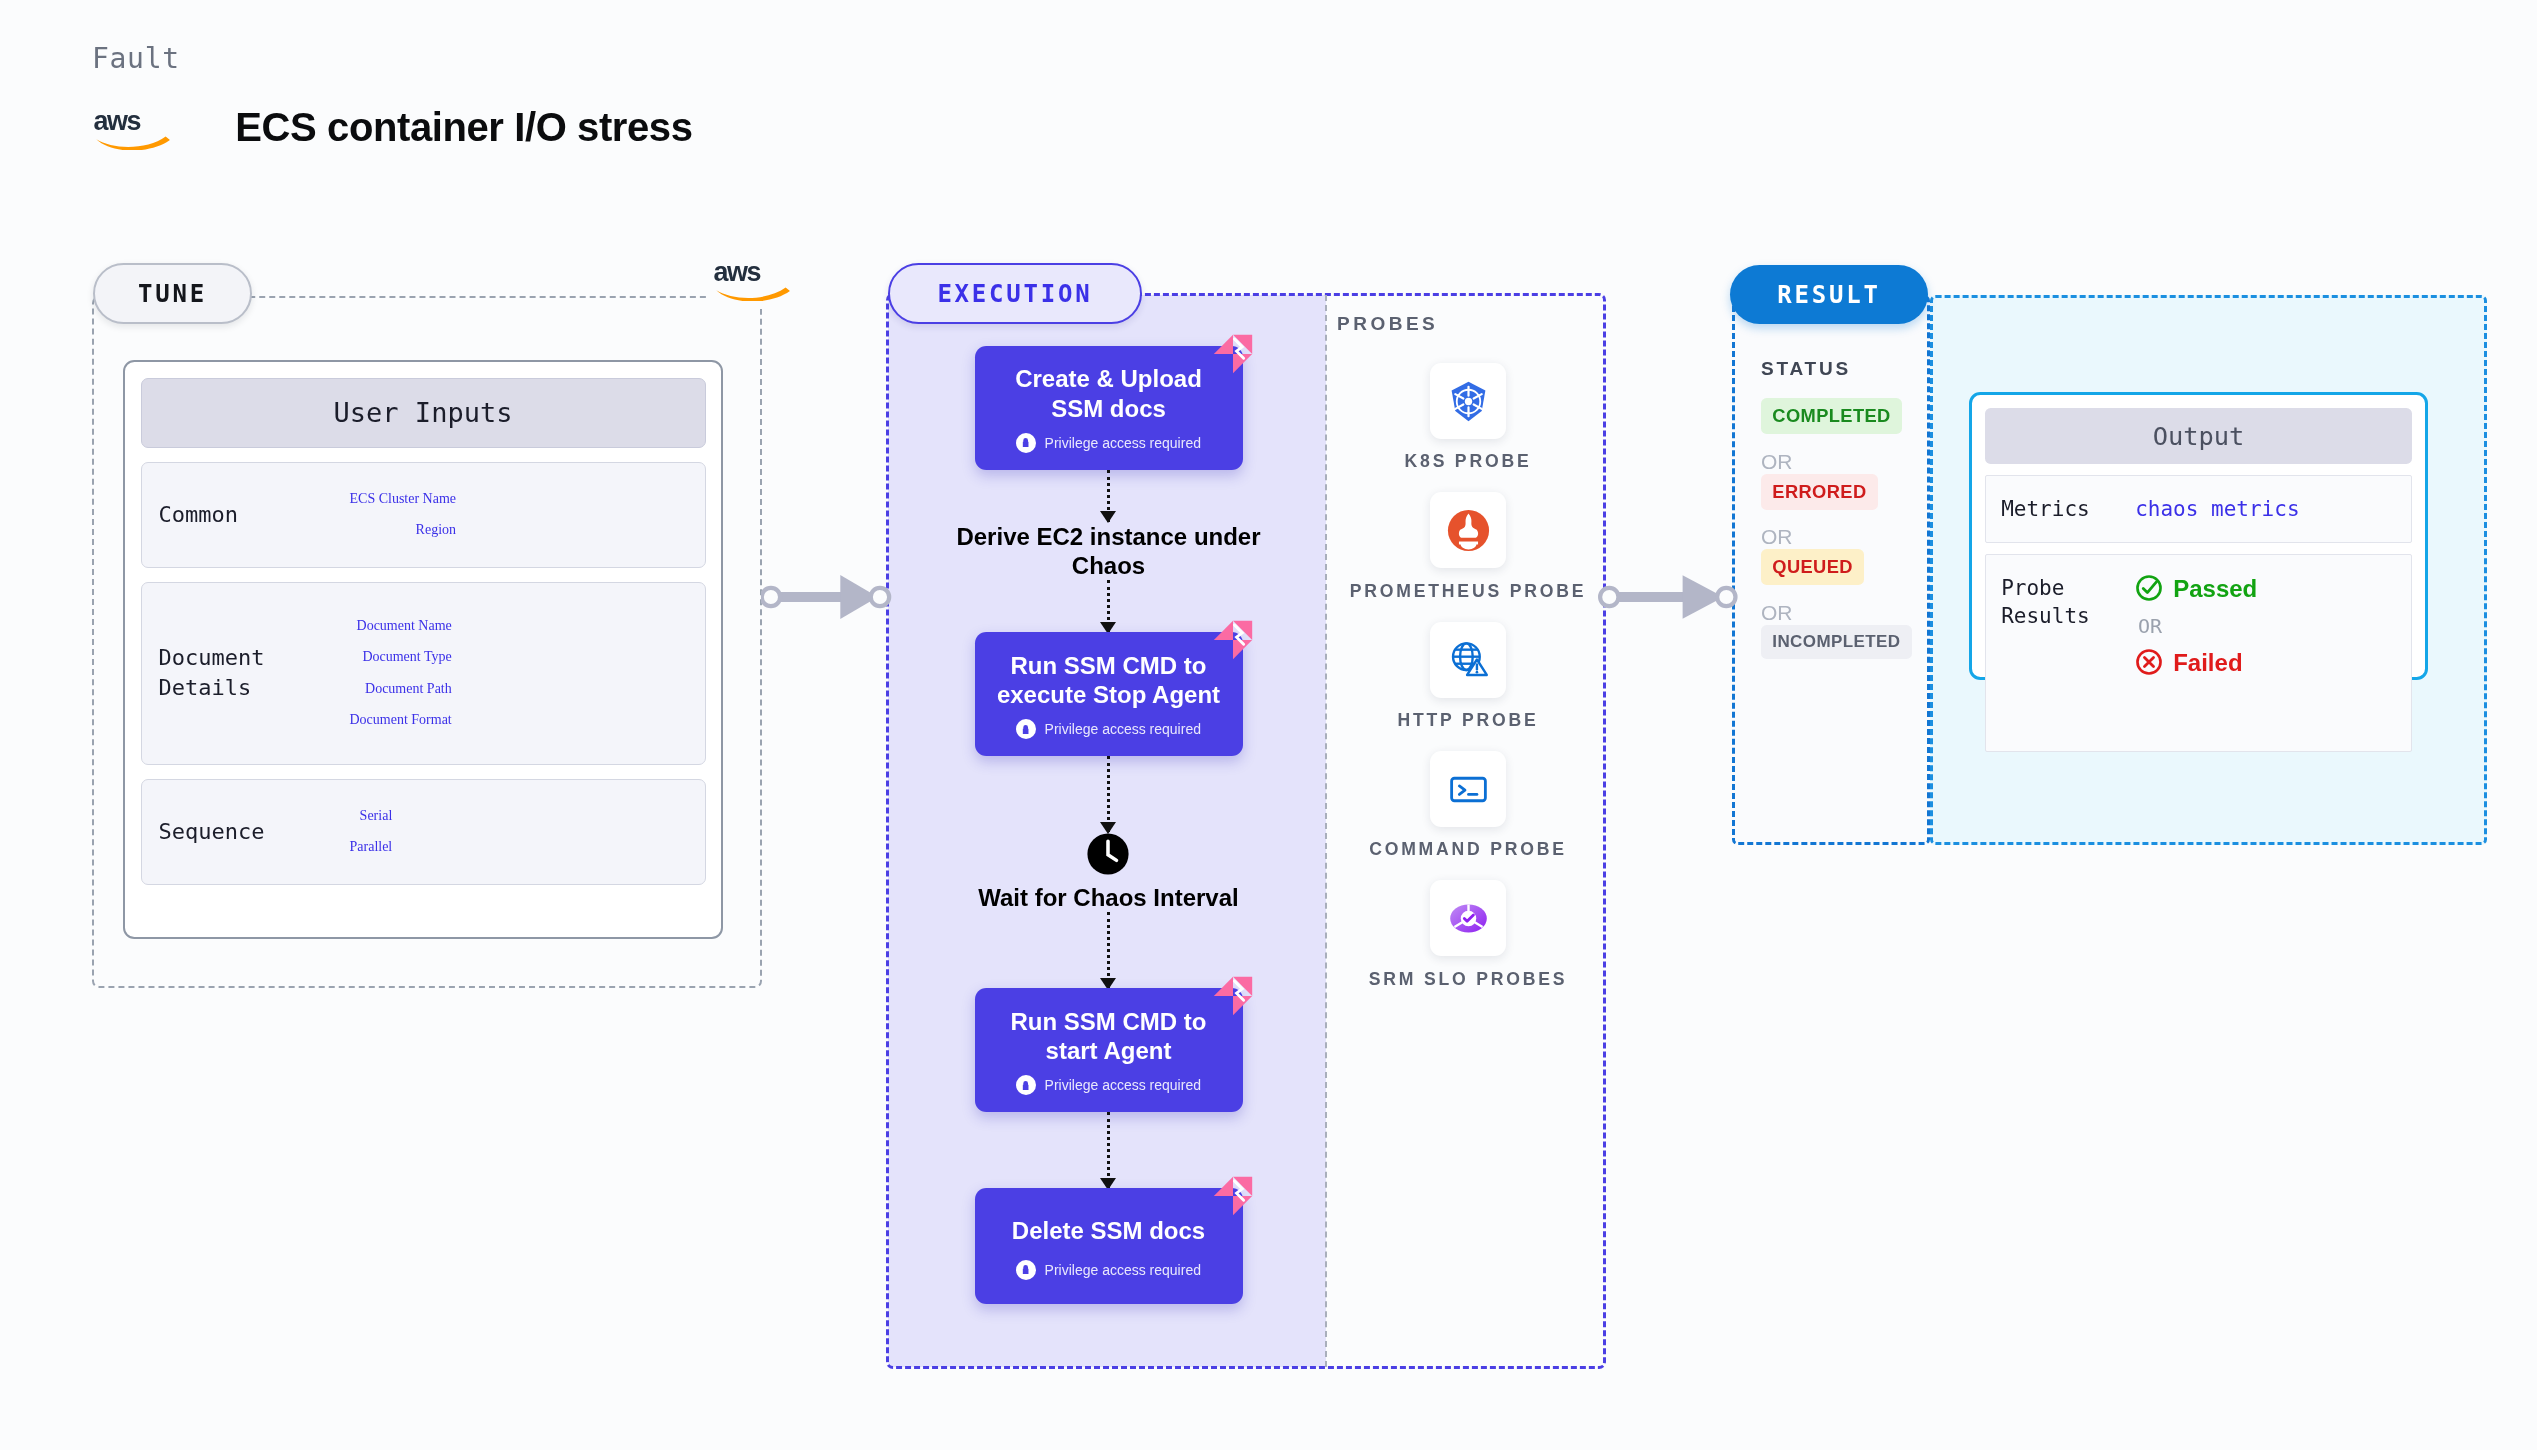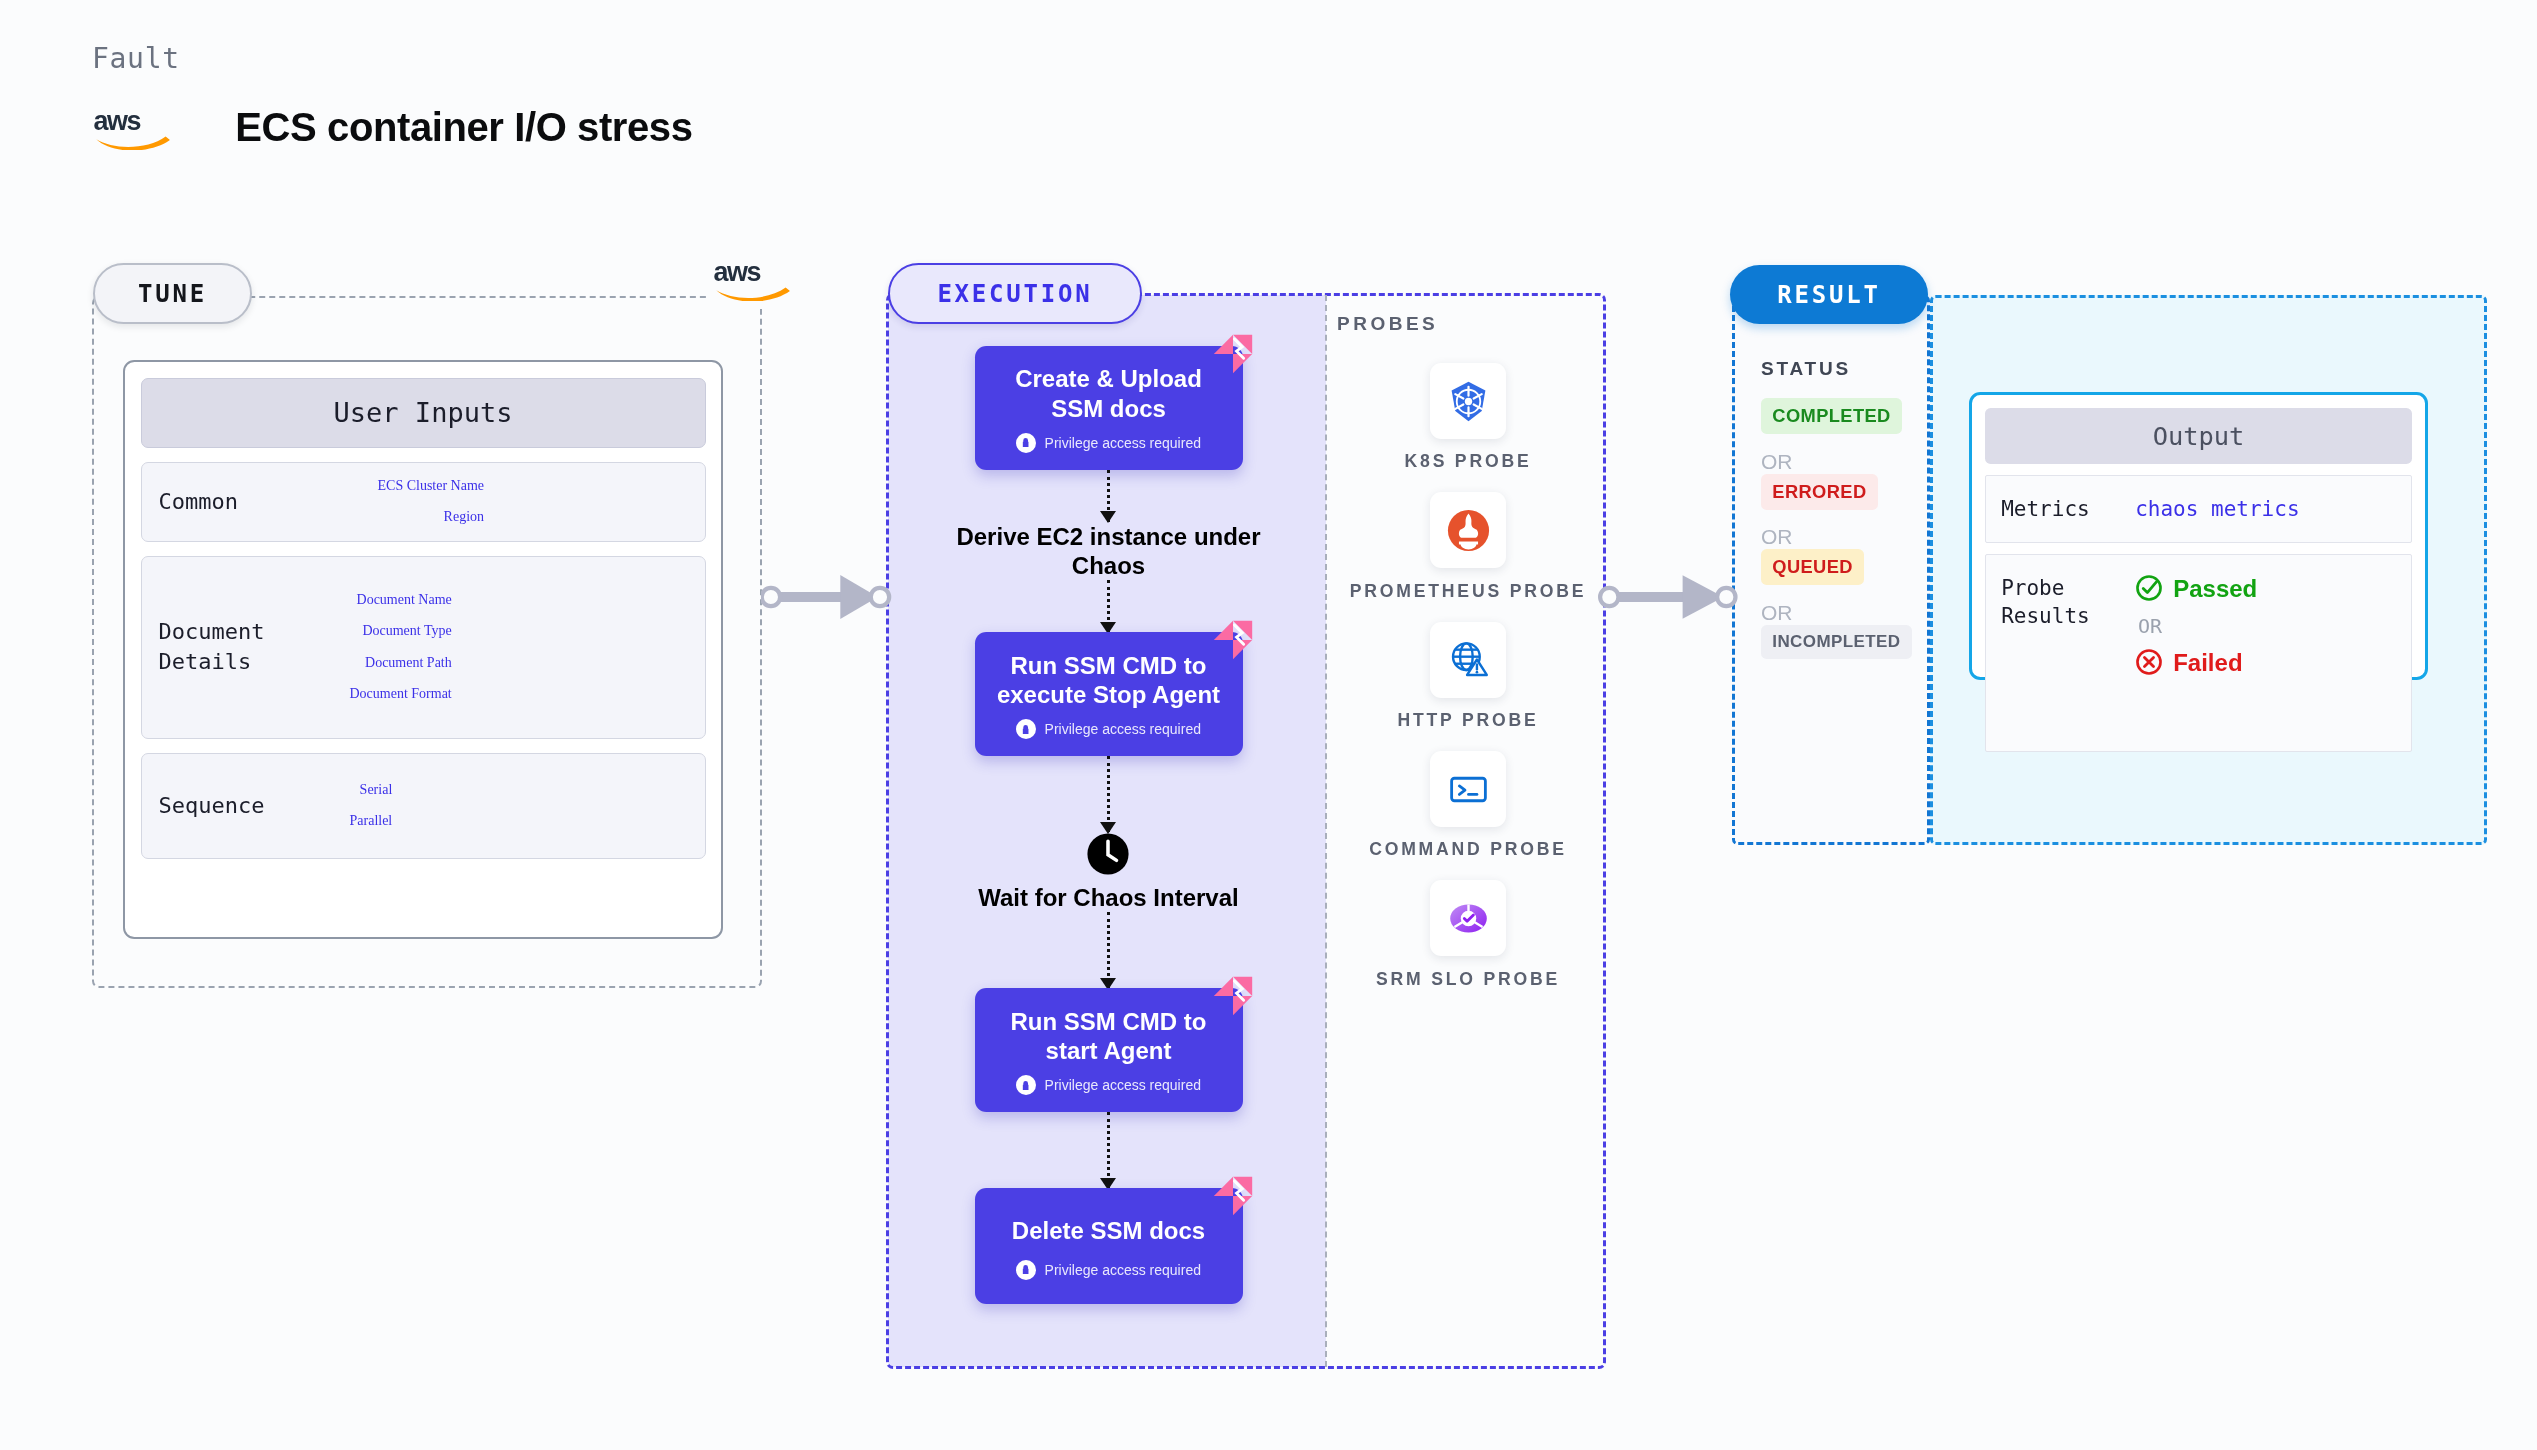--- a/index.html
+++ b/index.html
@@ -201,21 +201,21 @@
 <div id="aws-logo-tune">
   <svg viewBox="0 0 120 62" width="85" height="44">
     <text x="2" y="34" font-family="Liberation Sans, sans-serif" font-size="38" font-weight="bold" fill="#232f3e" letter-spacing="-2">aws</text>
     <path d="M6 47 C30 62, 78 62, 104 43 L110 48 C82 68, 28 68, 6 47 Z" fill="#ff9900"></path>
   </svg>
 </div>
 
 <div id="user-inputs-card">
   <div id="user-inputs-header">User Inputs</div>
 
-  <div class="ui-group" style="height:80px;gap:28px;">
+  <div class="ui-group" style="height:106px;">
     <div class="g-label">Common</div>
     <div class="g-values">
       <span>ECS Cluster Name</span>
       <span>Region</span>
     </div>
   </div>
 
   <div class="ui-group" style="height:183px;">
     <div class="g-label" style="white-space:pre-line;">Document
 Details</div>
@@ -427,21 +427,21 @@
             <stop offset="0%" stop-color="#c08cf5"></stop>
               <stop offset="100%" stop-color="#8e1ff0"></stop>
           </linearGradient>
         </defs>
         <ellipse cx="32" cy="32" rx="26" ry="20" fill="url(#slo)"></ellipse>
         <path d="M32 12 L32 32 L12 44 M32 32 L52 44" stroke="#fff" stroke-width="3.4" fill="none"></path>
         <circle cx="32" cy="32" r="11" fill="#fff"></circle>
         <path d="M26 32 L30 36 L39 27" stroke="#8e1ff0" stroke-width="4" fill="none" stroke-linecap="round" stroke-linejoin="round"></path>
       </svg>
     </div>
-    <div class="probe-lbl">SRM SLO PROBE</div>
+    <div class="probe-lbl">SRM SLO PROBES</div>
   </div>
 </div>
 
 <div class="sect-conn" style="left:1598px;top:565px;width:141px;height:64px;">
   <svg width="141" height="64" viewBox="0 0 200 90">
     <line x1="20" y1="45" x2="150" y2="45" stroke="#b3b6c8" stroke-width="14"></line>
     <polygon points="120,14 178,45 120,76" fill="#b3b6c8"></polygon>
     <circle cx="16" cy="45" r="13" fill="#fbfcfd" stroke="#b3b6c8" stroke-width="6"></circle>
     <circle cx="182" cy="45" r="13" fill="#fbfcfd" stroke="#b3b6c8" stroke-width="6"></circle>
   </svg>

